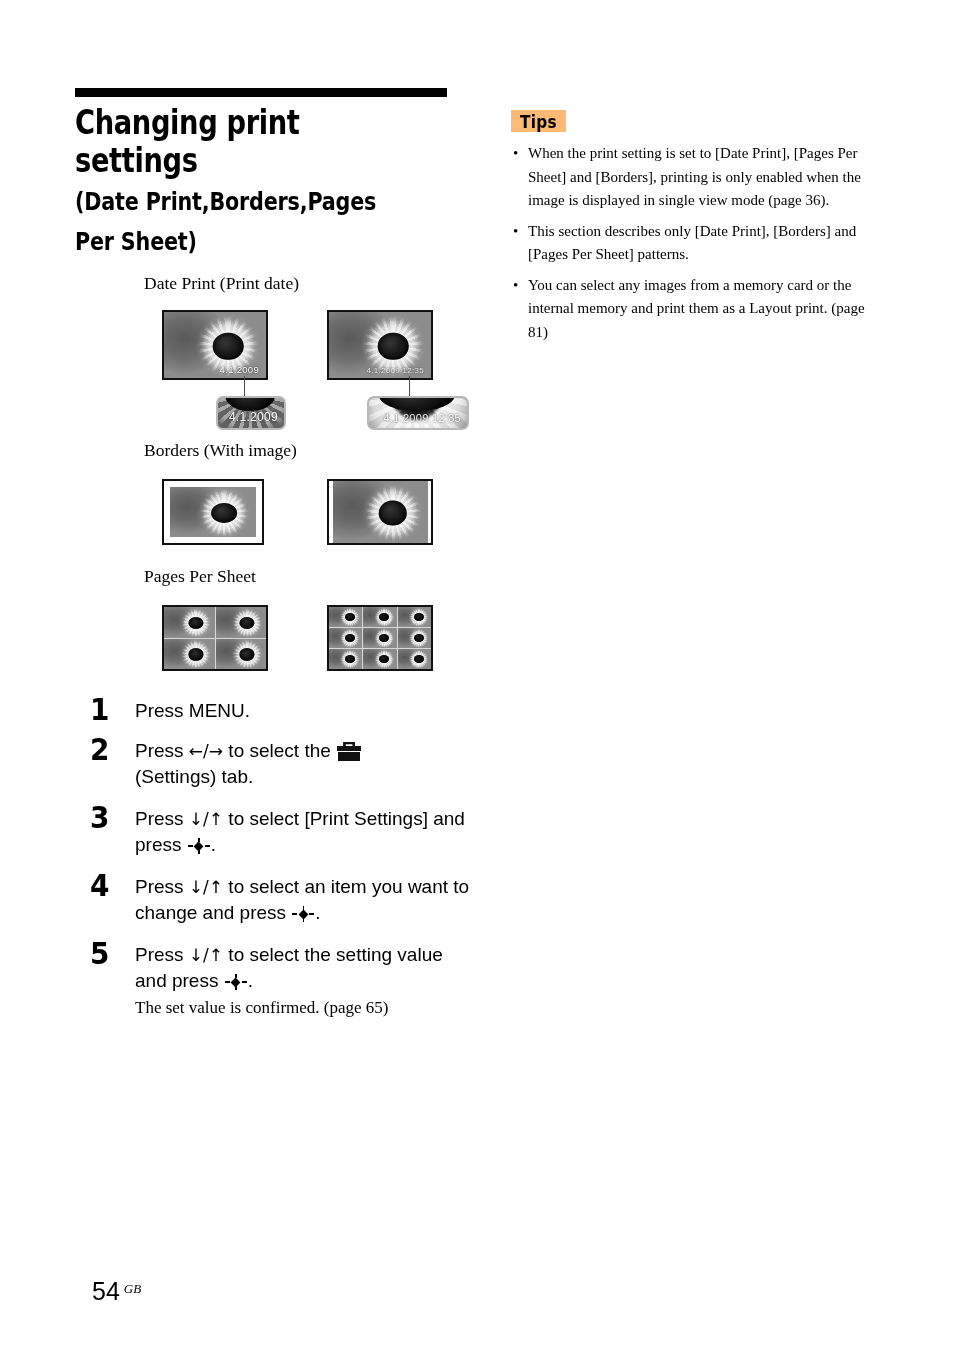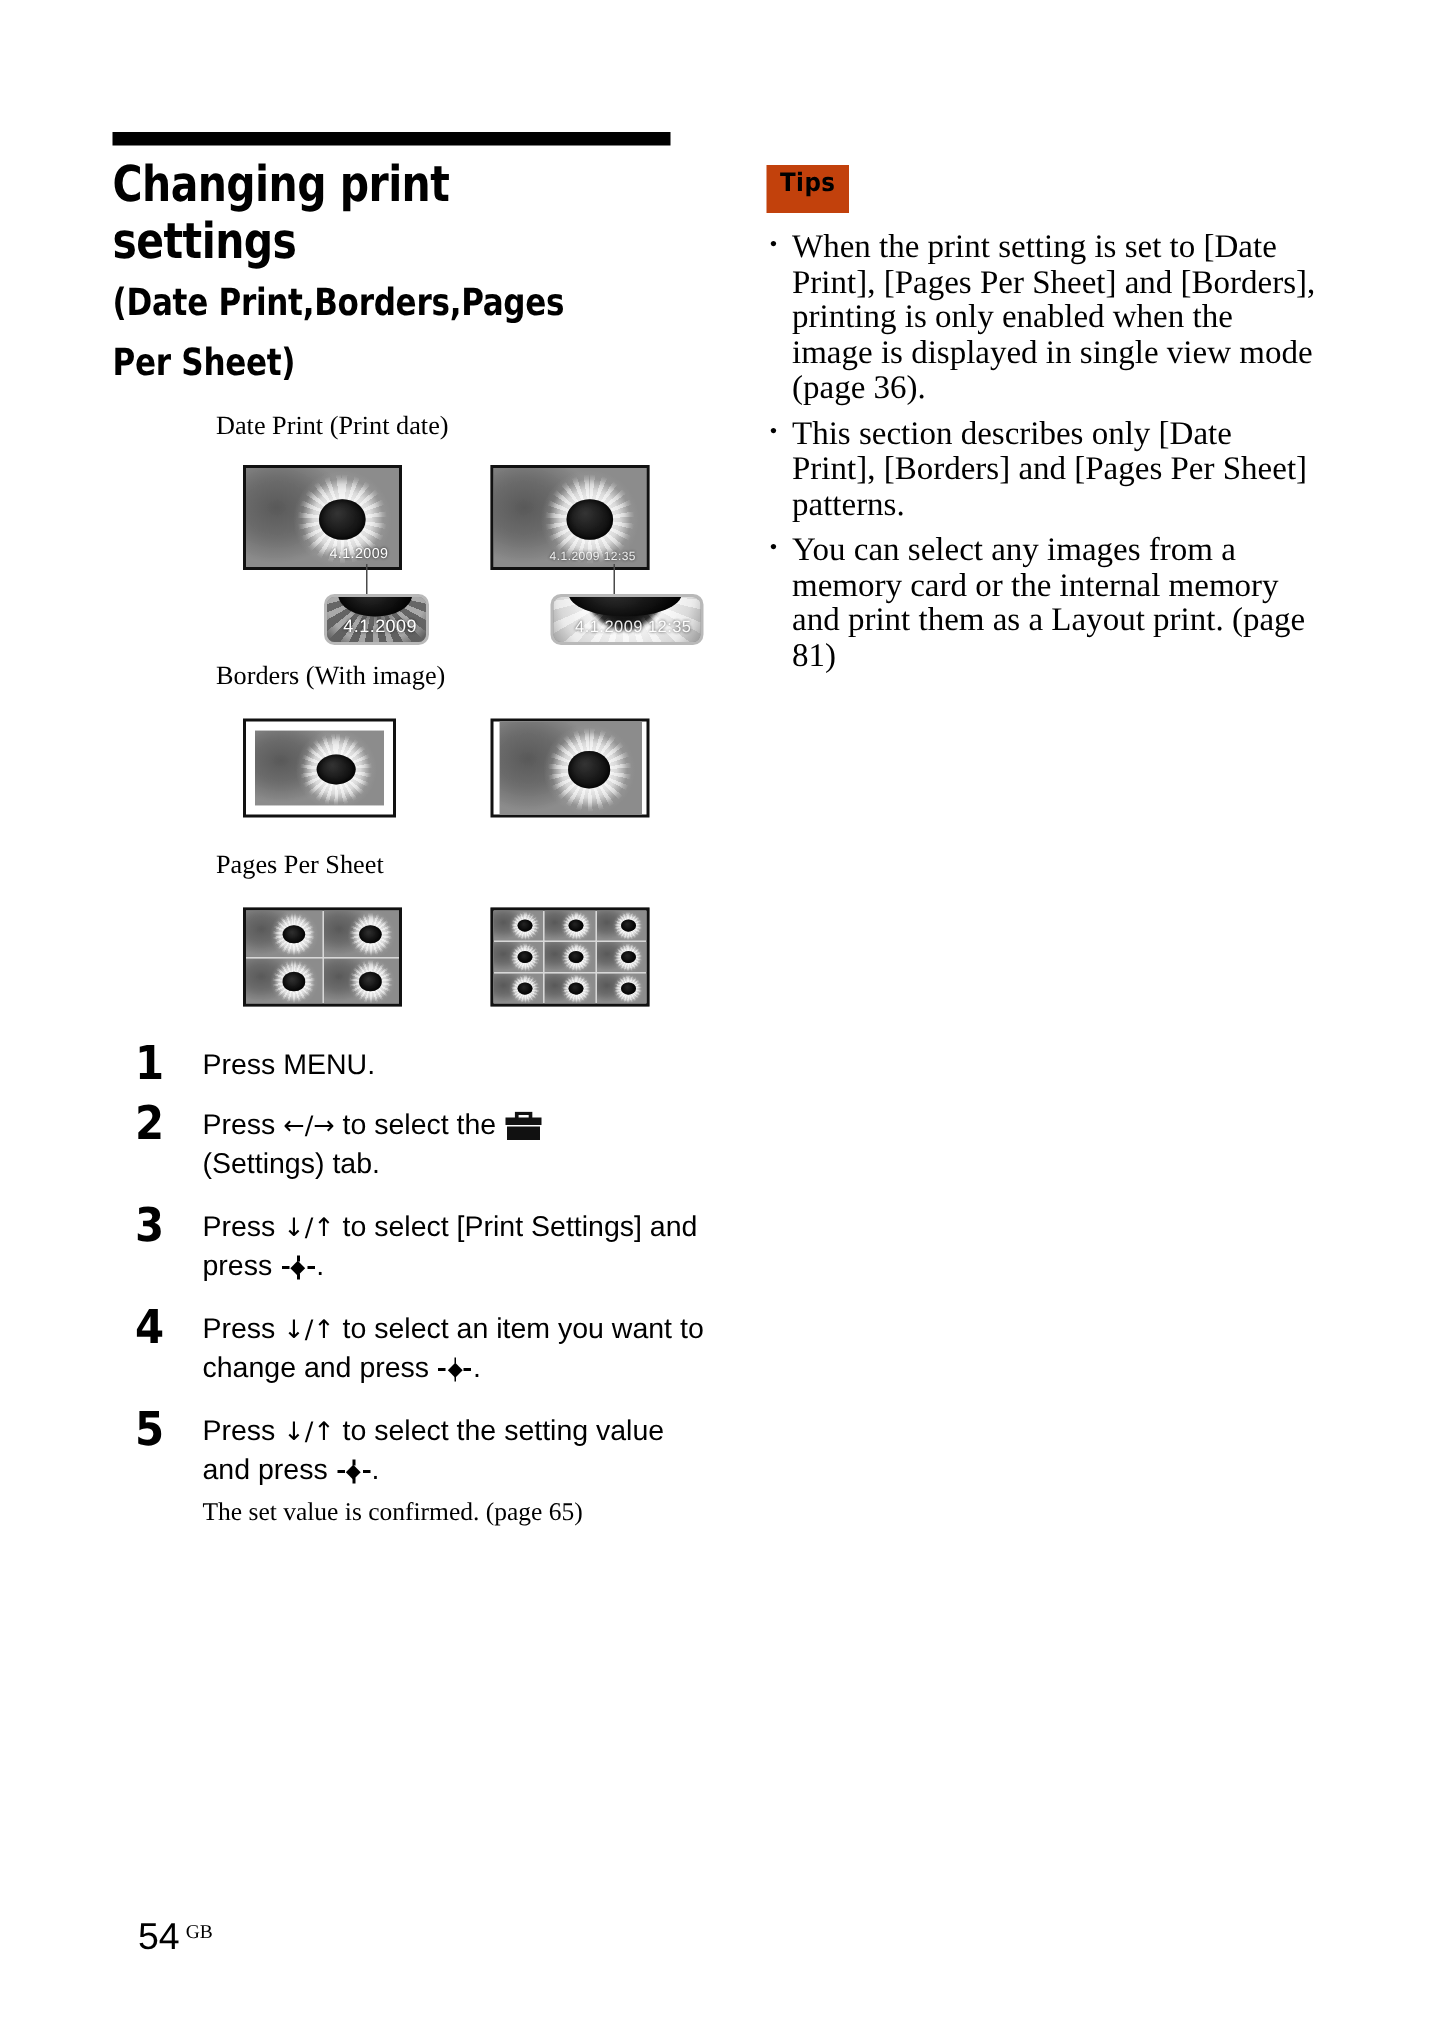--- a/index.html
+++ b/index.html
@@ -254,38 +254,38 @@
 
   
   #tips {
     position: absolute;
     left: 511px;
     top: 110px;
     width: 370px;
   }
   .tips-label {
     display: inline-block;
-    background: #c2410c;
-    padding: 2px 9px 10px 9px;
+    background: #fdba74;
+    padding: 2px 9px 0 9px;
     font-family: "DejaVu Sans Condensed", "Liberation Sans Narrow", "Liberation Sans", sans-serif;
     font-weight: bold;
     font-size: 17px;
     letter-spacing: 0.3px;
     line-height: 20px;
   }
   .tips-list {
     margin: 10px 0 0 0;
     padding: 0;
     list-style: none;
   }
   .tips-list li {
     position: relative;
     padding-left: 17px;
     font-family: "Liberation Serif", serif;
-    font-size: 22px;
+    font-size: 15px;
     line-height: 23.5px;
     margin-bottom: 7px;
   }
   .tips-list li::before {
     content: "\2022";
     position: absolute;
     left: 2px;
     top: 0;
     font-size: 15px;
   }
@@ -296,20 +296,21 @@
     left: 92px;
     top: 1279px;
   }
   .page-no {
     font-family: "Liberation Sans", sans-serif;
     font-size: 25px;
     line-height: 25px;
   }
   .page-region {
     font-family: "Liberation Serif", serif;
+    font-style: italic;
     font-size: 13px;
     vertical-align: 7px;
     margin-left: 4px;
   }
 </style>
 </head>
 <body>
 
 <div id="left-col">
   <div class="title-rule"></div>

